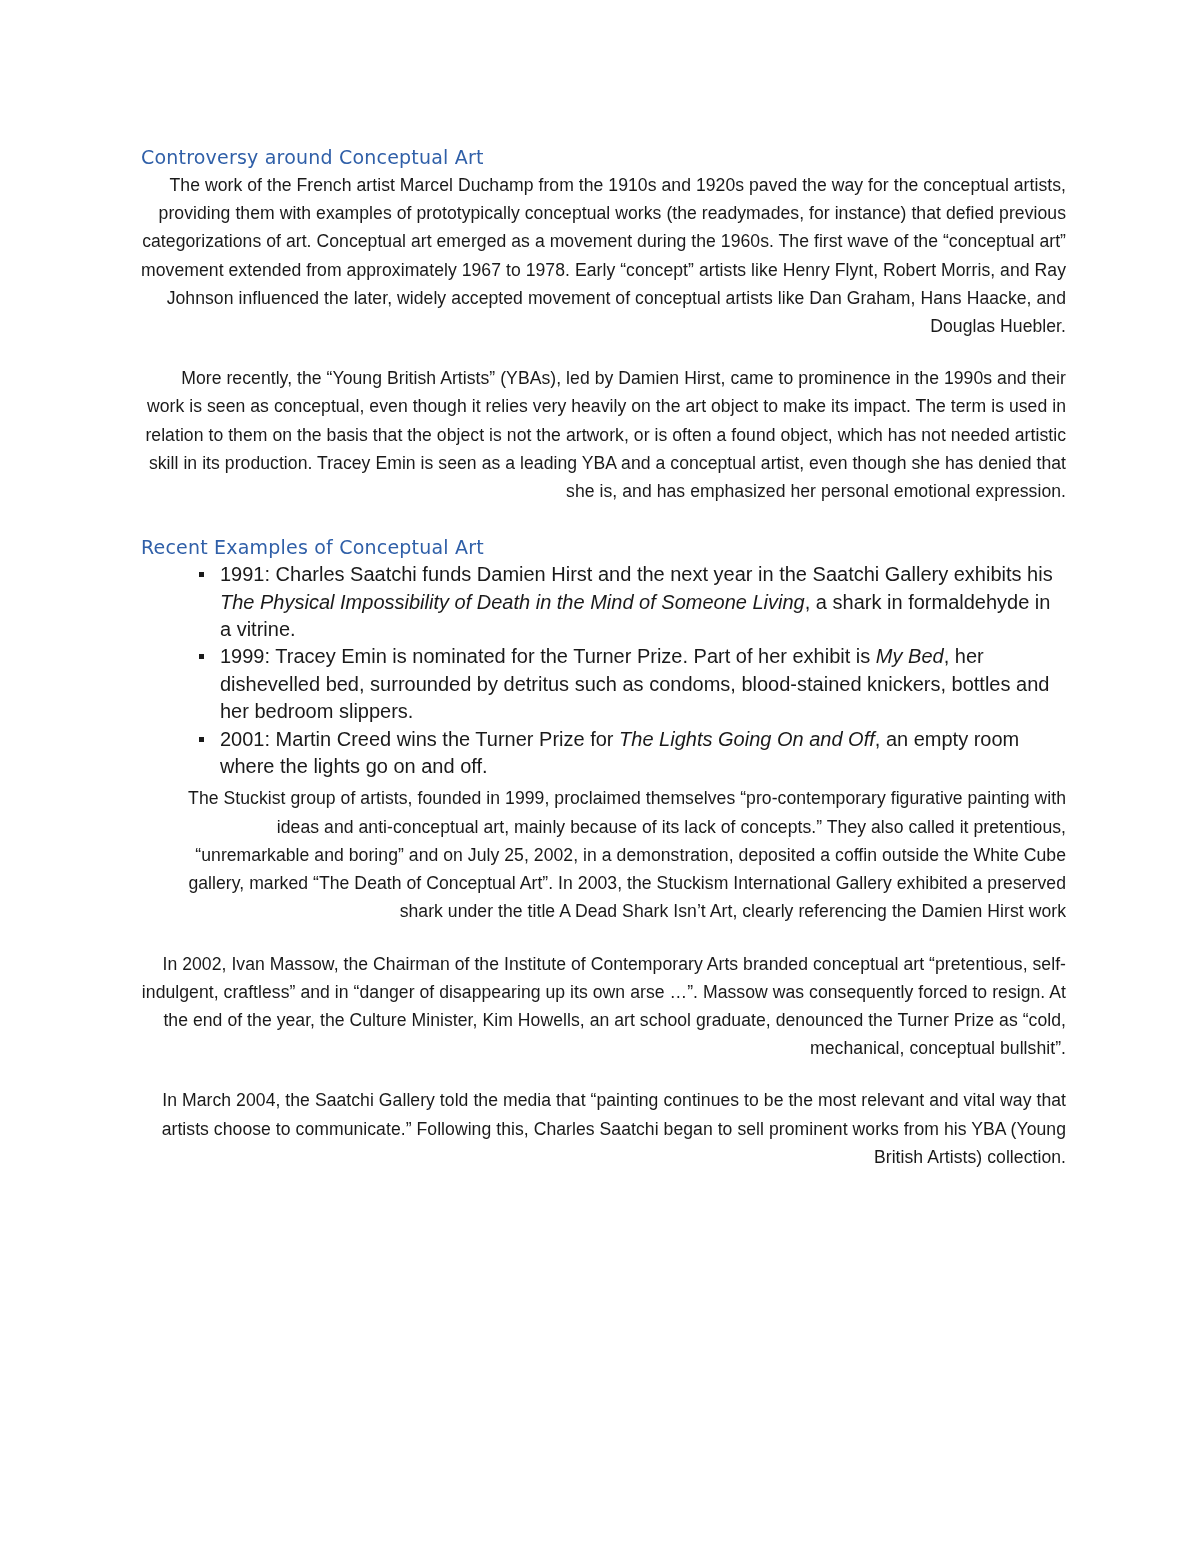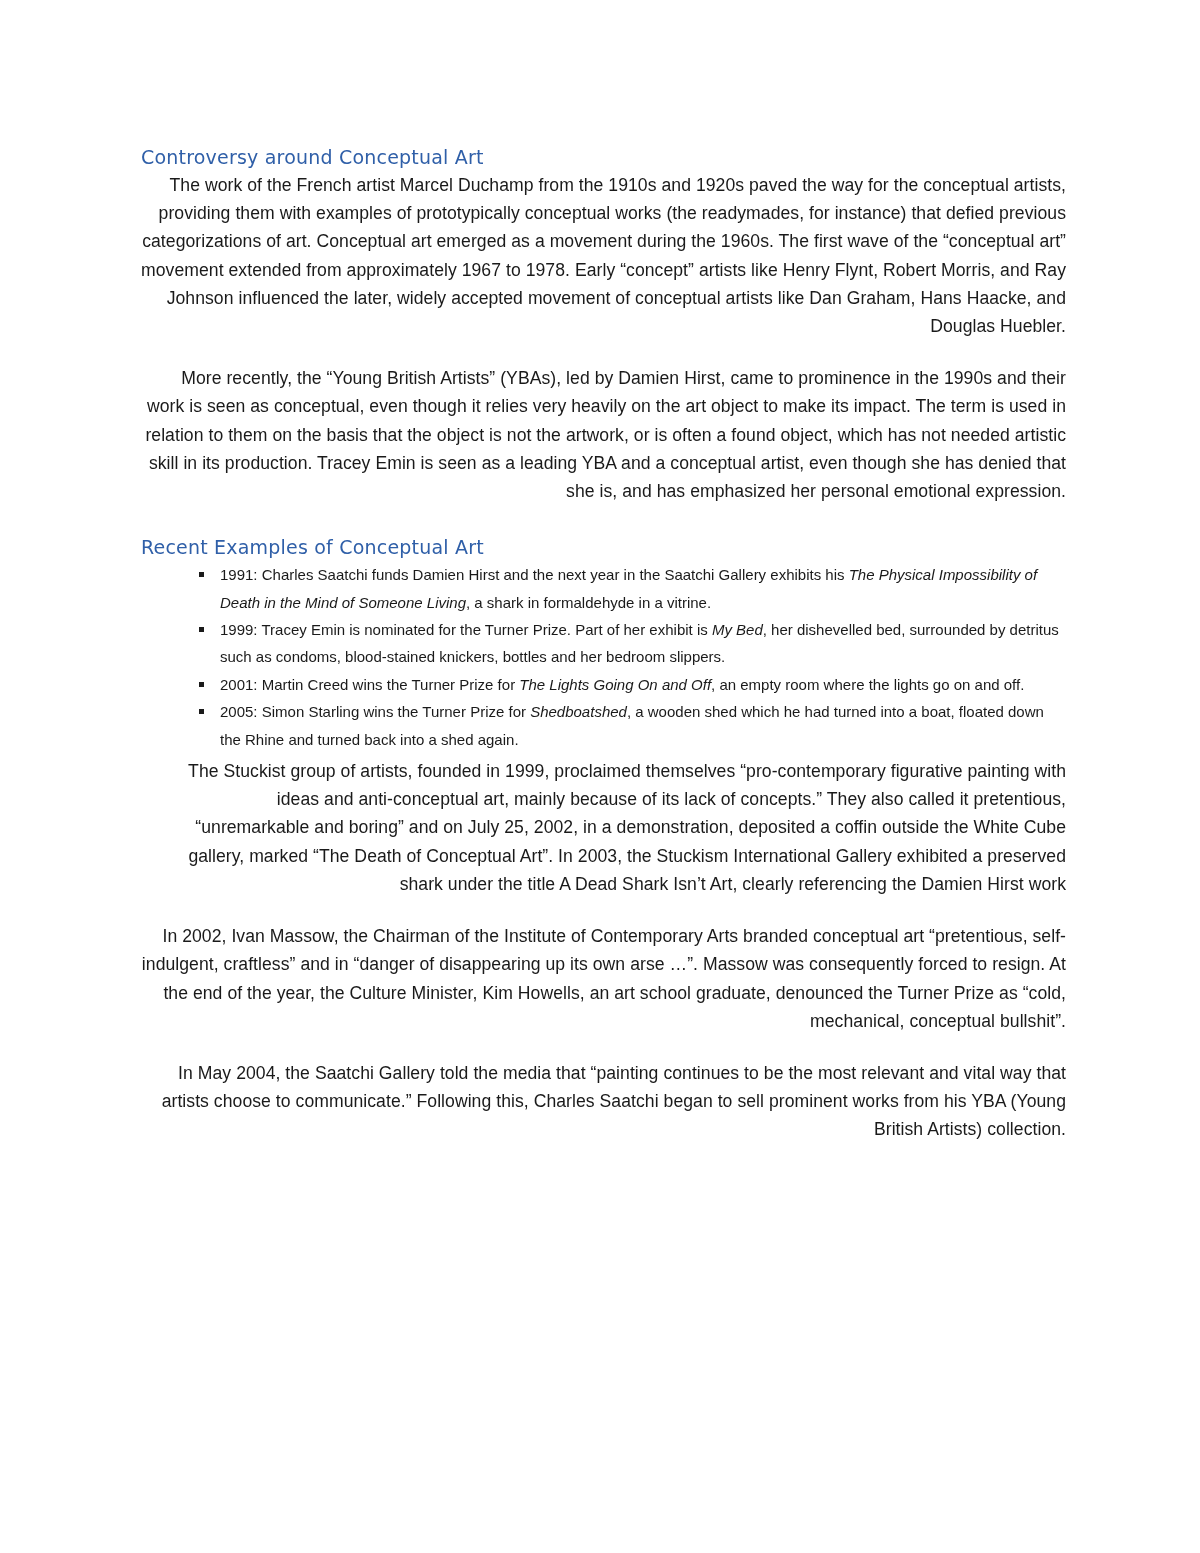--- a/index.html
+++ b/index.html
@@ -41,21 +41,21 @@
     .sec1-body { margin-top: 0; }
     .heading.h2 { margin-top: 28px; }
     ul.examples {
       list-style: none;
       margin: 0;
       padding: 0 0 0 58px;
     }
     ul.examples li {
       position: relative;
       padding-left: 21px;
-      font-size: 15px;
+      font-size: 20px;
       line-height: 27.4px;
     }
     ul.examples li .bullet {
       position: absolute;
       left: 0;
       top: 11px;
       width: 5px;
       height: 5px;
       background: #1a1a1a;
     }
@@ -83,27 +83,23 @@
       <span class="bullet"></span>
     </li>
     <li>
       <span class="bullet"></span>
       <span>1999: Tracey Emin is nominated for the Turner Prize. Part of her exhibit is </span><span class="it">My Bed</span><span>, her dishevelled bed, surrounded by detritus such as condoms, blood-stained knickers, bottles and her bedroom slippers.</span>
     </li>
     <li>
       <span class="bullet"></span>
       <span>2001: Martin Creed wins the Turner Prize for </span><span class="it">The Lights Going On and Off</span><span>, an empty room where the lights go on and off.</span>
     </li>
-    <li>
-      <span class="bullet"></span>
-      <span>2005: Simon Starling wins the Turner Prize for </span><span class="it">Shedboatshed</span><span>, a wooden shed which he had turned into a boat, floated down the Rhine and turned back into a shed again.</span>
-    </li>
   </ul>
 
   <p class="para after-list">
     <span>The Stuckist group of artists, founded in 1999, proclaimed themselves “pro-contemporary figurative painting with ideas and anti-conceptual art, mainly because of its lack of concepts.” They also called it pretentious,</span>
     <span class="stuck-line2">“unremarkable and boring” and on July 25, 2002, in a demonstration, deposited a coffin outside the White Cube gallery, marked “The Death of Conceptual Art”. In 2003, the Stuckism International Gallery exhibited a preserved shark under the title A Dead Shark Isn’t Art, clearly referencing the Damien Hirst work</span>
   </p>
 
   <p class="para">In 2002, Ivan Massow, the Chairman of the Institute of Contemporary Arts branded conceptual art “pretentious, self-indulgent, craftless” and in “danger of disappearing up its own arse …”. Massow was consequently forced to resign. At the end of the year, the Culture Minister, Kim Howells, an art school graduate, denounced the Turner Prize as “cold, mechanical, conceptual bullshit”.</p>
-  <p class="para">In May 2004, the Saatchi Gallery told the media that “painting continues to be the most relevant and vital way that artists choose to communicate.” Following this, Charles Saatchi began to sell prominent works from his YBA (Young British Artists) collection.</p>
+  <p class="para">In March 2004, the Saatchi Gallery told the media that “painting continues to be the most relevant and vital way that artists choose to communicate.” Following this, Charles Saatchi began to sell prominent works from his YBA (Young British Artists) collection.</p>
 
 </div>
 
 </body></html>

